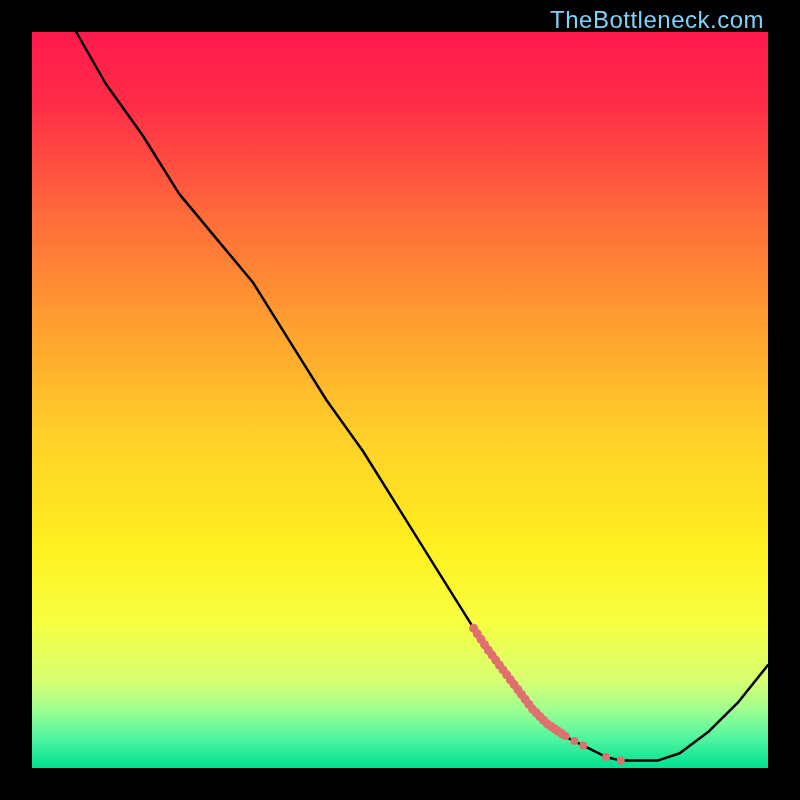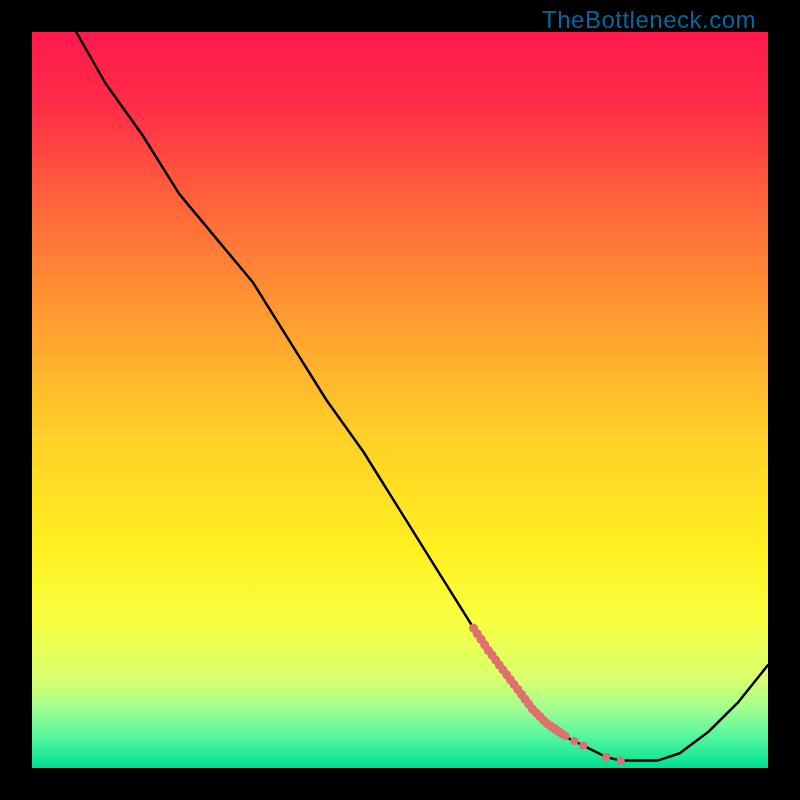--- a/index.html
+++ b/index.html
@@ -7,24 +7,24 @@
     width: 800px;
     height: 800px;
     background: #000;
     position: relative;
     font-family: Arial, sans-serif;
     overflow: hidden;
   }
   .watermark {
     position: absolute;
     top: 6px;
-    right: 44px;
+    right: 36px;
     font-size: 24px;
     font-weight: 500;
-    color: #0369a1;
+    color: #7dd3fc;
     z-index: 10;
     letter-spacing: 0.5px;
   }
   .plot-area {
     position: absolute;
     left: 32px;
     top: 32px;
     width: 736px;
     height: 736px;
   }

